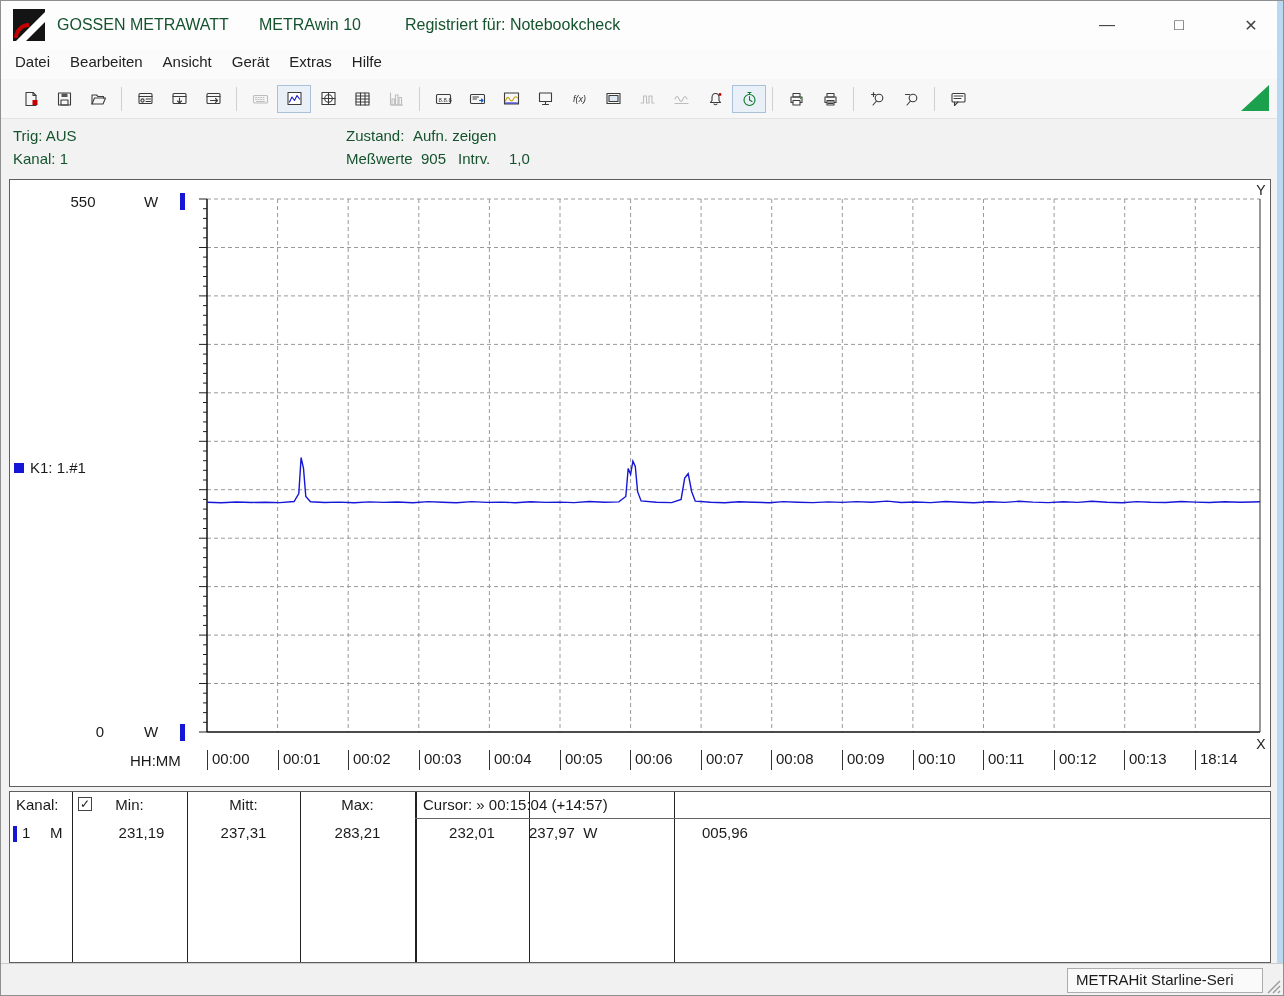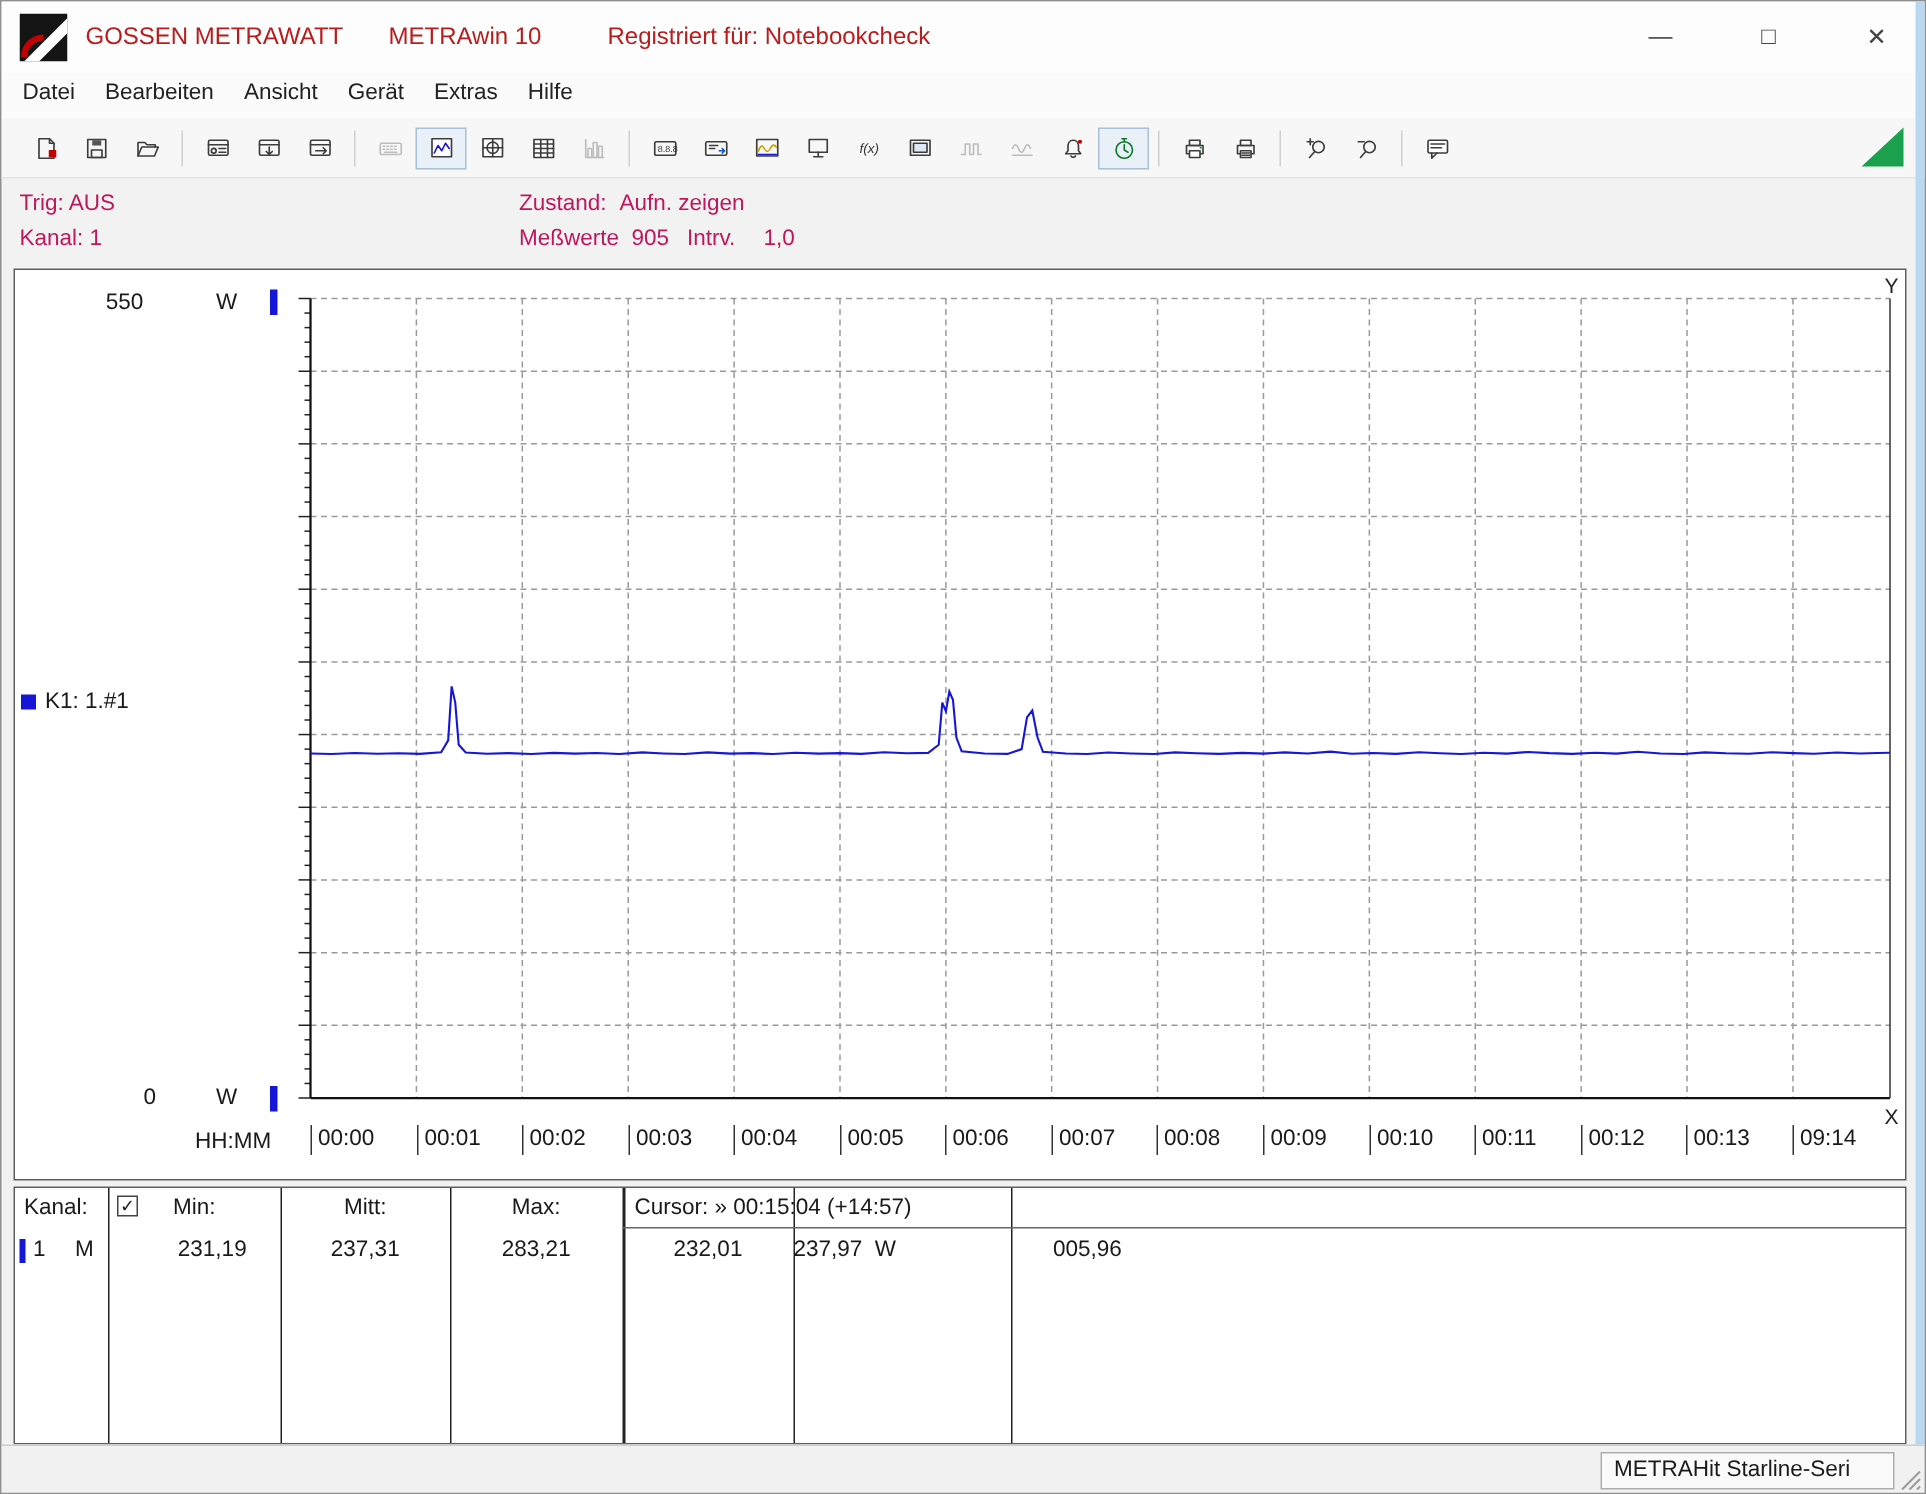--- a/index.html
+++ b/index.html
@@ -3,21 +3,21 @@
 <meta charset="utf-8">
 <style>
   *{margin:0;padding:0;box-sizing:border-box}
   html,body{width:1284px;height:996px}
   body{font-family:"Liberation Sans",sans-serif;font-size:15px;color:#1a1a1a;
        background:#f2f2f2;position:relative;overflow:hidden;border:1px solid #8f8f8f}
 
   
   .titlebar{position:absolute;left:0;top:0;width:100%;height:48px;background:#fdfdfd}
   .logo{position:absolute;left:12px;top:8px;width:32px;height:32px}
-  .tb-text{position:absolute;top:15px;color:#b91c1c;font-size:16px;white-space:nowrap}
+  .tb-text{position:absolute;top:15px;color:#14532d;font-size:16px;white-space:nowrap}
   .win-controls{position:absolute;right:24px;top:0;height:48px;display:flex;gap:56px;align-items:center;color:#444}
   .win-controls span{width:16px;text-align:center;font-size:16px;cursor:default}
 
   
   .menubar{position:absolute;left:0;top:48px;width:100%;height:30px;background:#fbfbfb;
            display:flex;align-items:flex-start;padding-left:4px}
   .menubar span{padding:4px 10px;color:#222}
 
   
   .toolbar{position:absolute;left:0;top:78px;width:100%;height:40px;background:#f7f7f7;
@@ -26,21 +26,21 @@
         padding:0;background:none;border:1px solid transparent;cursor:default}
   .tbtn.pressed{background:#e9f0f8;border:1px solid #a8c0d8}
   .tsep{width:1px;height:24px;background:#cfcfcf;margin:0 6px}
   .ic *{stroke:#3c3c3c;fill:none;stroke-width:1.1;stroke-linecap:round;stroke-linejoin:round}
   .ic text{stroke:none;fill:#333}
   .tbtn.disabled .ic *{stroke:#bdbdbd}
   .corner-tri{position:absolute;right:14px;top:84px;width:0;height:0;
               border-left:28px solid transparent;border-bottom:26px solid #1ba14d}
 
   
-  .statline{position:absolute;white-space:nowrap;color:#be185d}
+  .statline{position:absolute;white-space:nowrap;color:#14532d}
 
   
   .chart-panel{position:absolute;left:8px;top:178px;width:1262px;height:608px;
                background:#fff;border:1px solid #5e5e5e}
   #chart-svg{position:absolute;left:0;top:0}
   .grid{stroke:#9a9a9a;stroke-width:1;stroke-dasharray:4 3}
   .tick{stroke:#222;stroke-width:1}
   .axis{stroke:#111;stroke-width:1.5}
   .cursorline{stroke:#333;stroke-width:1}
   .chan-mark{position:absolute;width:5px;height:17px;background:#1616d6}
@@ -397,21 +397,21 @@
   <span class="xtick" style="left:479px">00:04</span>
   <span class="xtick" style="left:550px">00:05</span>
   <span class="xtick" style="left:620px">00:06</span>
   <span class="xtick" style="left:691px">00:07</span>
   <span class="xtick" style="left:761px">00:08</span>
   <span class="xtick" style="left:832px">00:09</span>
   <span class="xtick" style="left:903px">00:10</span>
   <span class="xtick" style="left:973px">00:11</span>
   <span class="xtick" style="left:1044px">00:12</span>
   <span class="xtick" style="left:1114px">00:13</span>
-  <span class="xtick" style="left:1185px">09:14</span>
+  <span class="xtick" style="left:1185px">18:14</span>
 
   <div class="cursor-handle" style="left:1243px;top:2px">Y</div>
   <div class="cursor-handle" style="left:1243px;top:556px">X</div>
 </section>
 
 <section class="table-panel">
   <div class="vline" style="left:62px;width:1px"></div>
   <div class="vline" style="left:177px;width:1px"></div>
   <div class="vline" style="left:290px;width:1px"></div>
   <div class="vline" style="left:405px;width:2px"></div>

